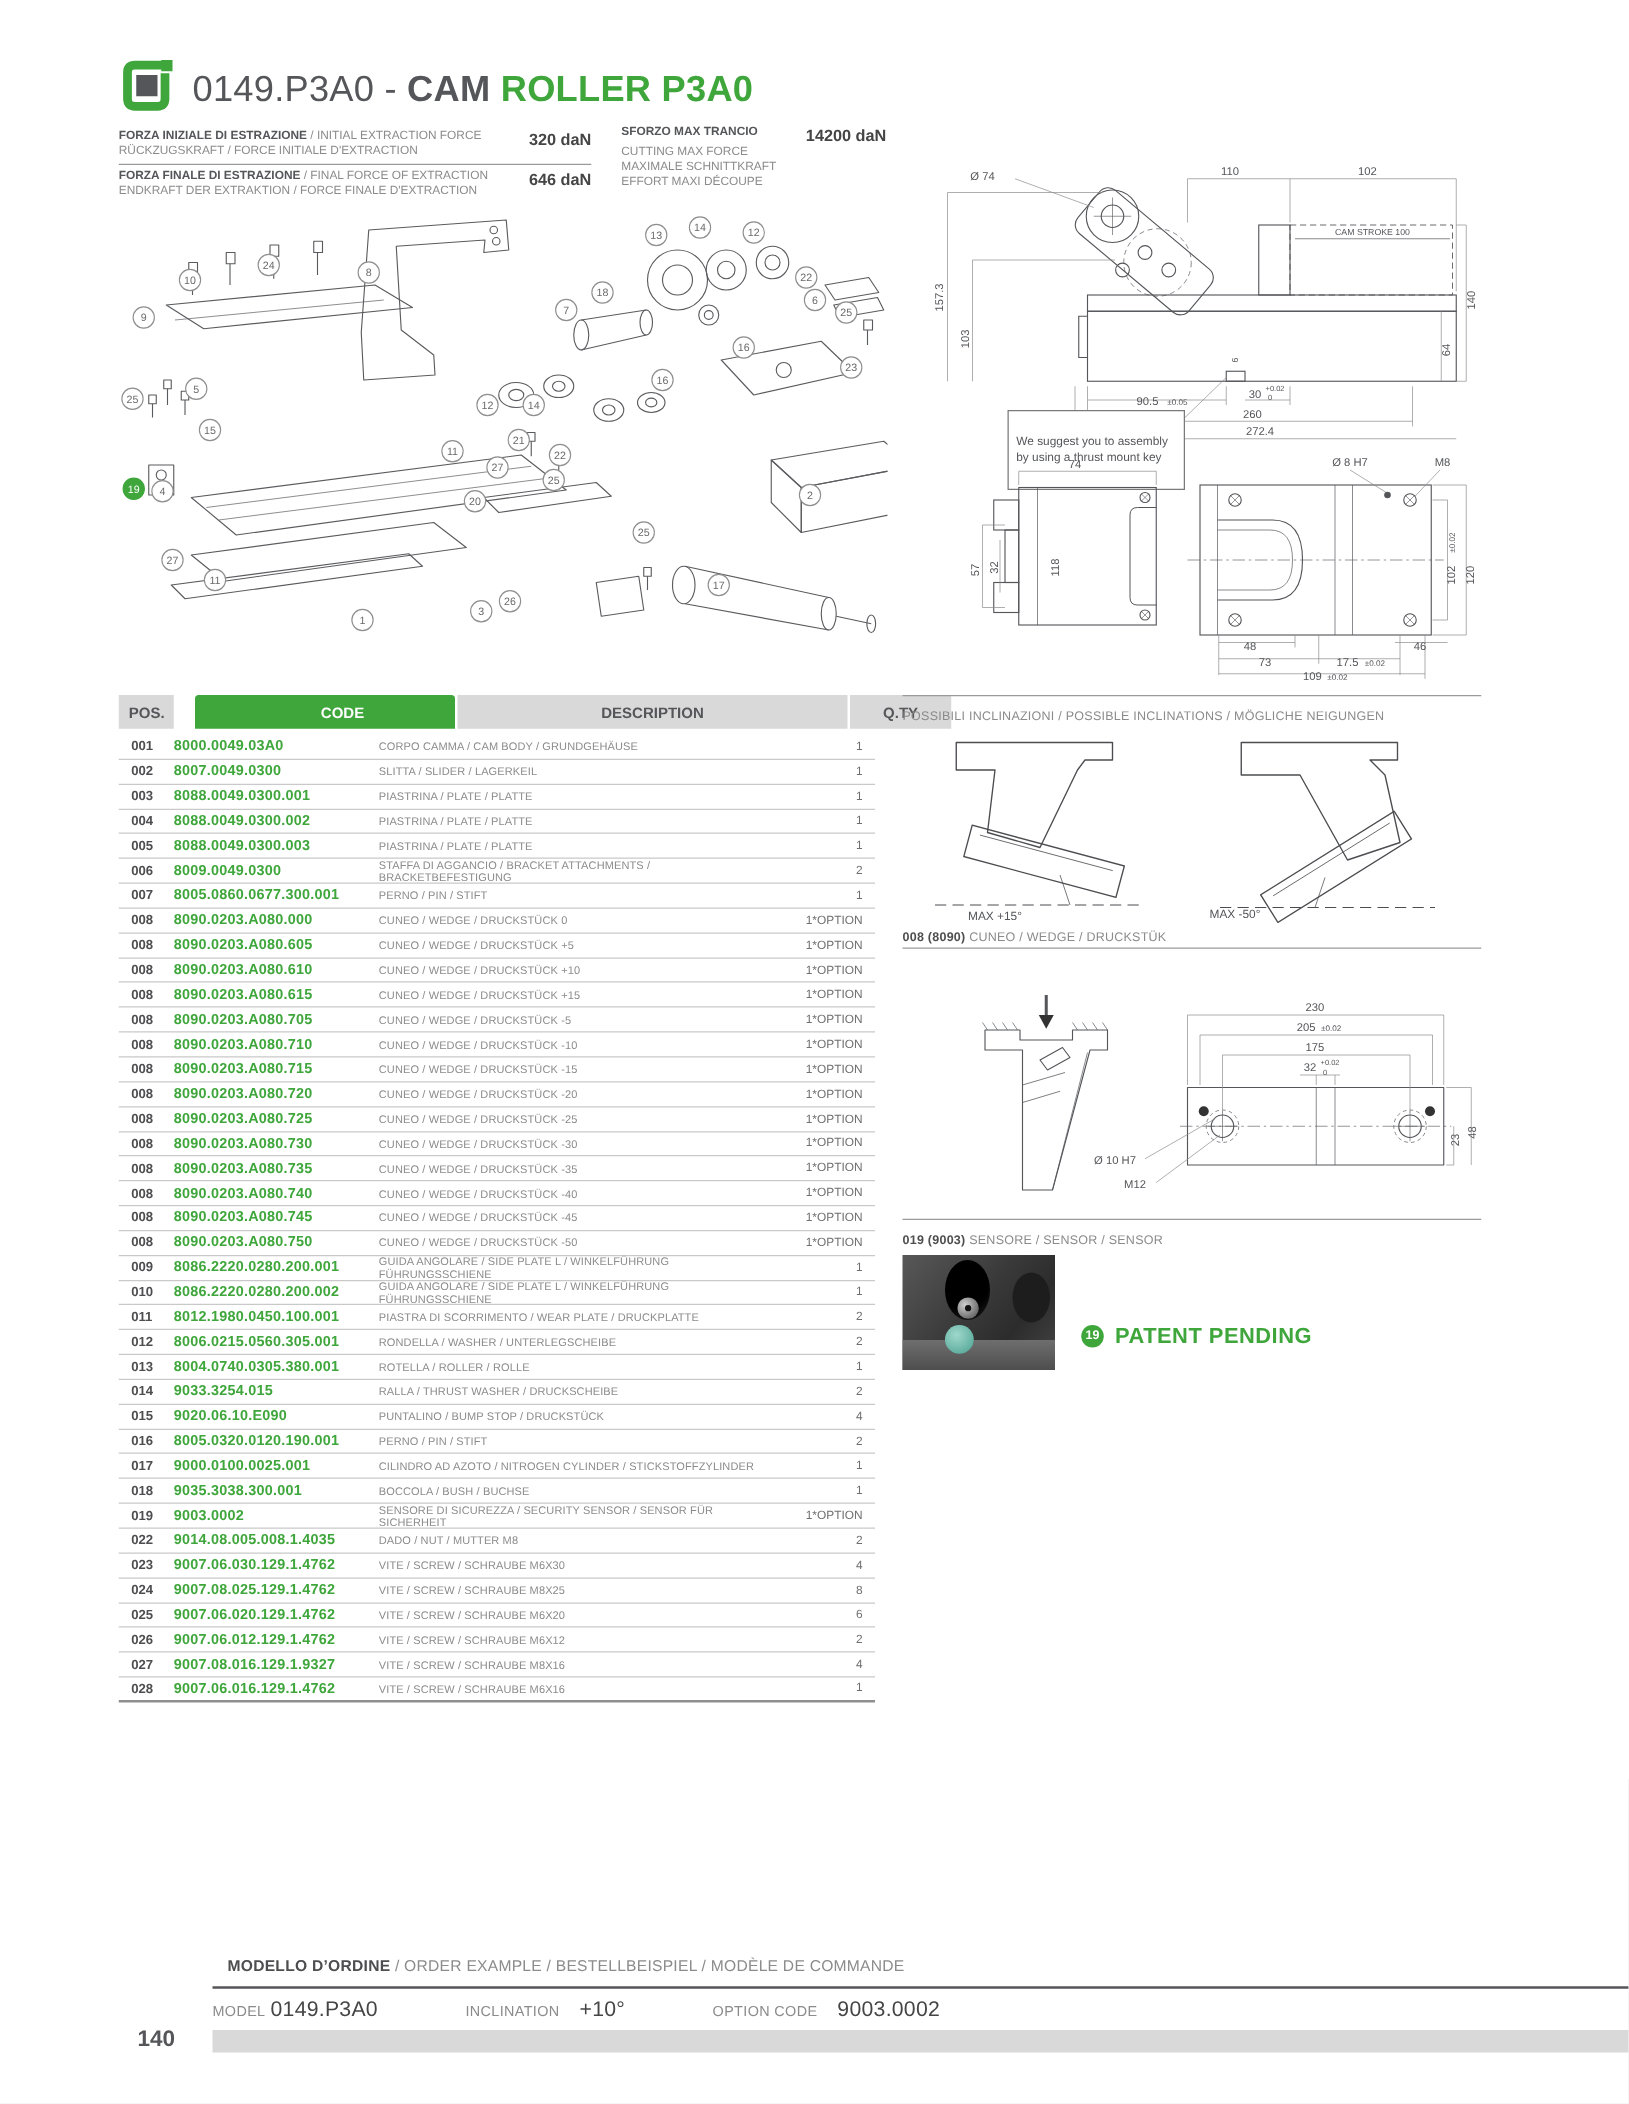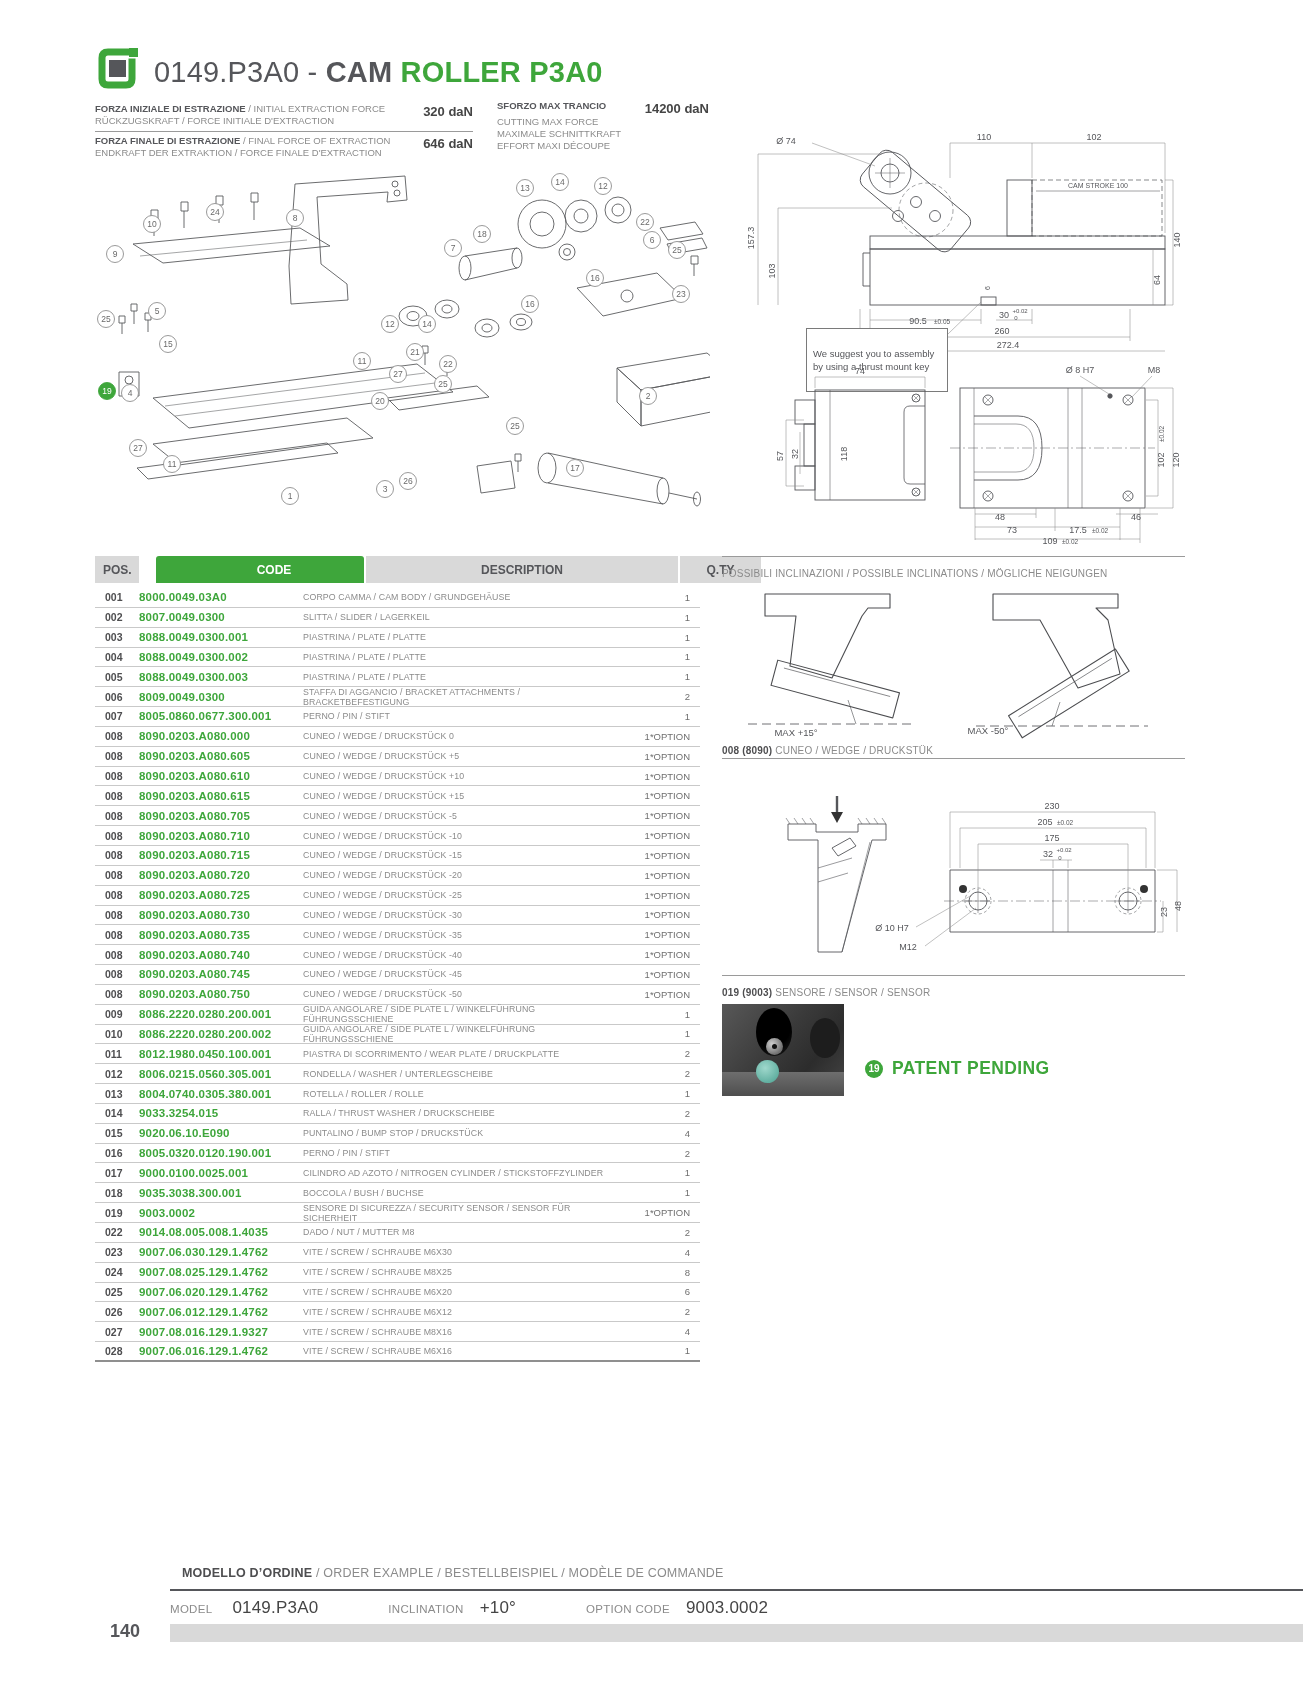--- a/index.html
+++ b/index.html
@@ -852,21 +852,21 @@
     <div class="patent-badge">19</div>
     <div class="patent-text">PATENT PENDING</div>
   </div>
 
   <div class="abs fhead" style="left:182px;top:1566px;">
     <b>MODELLO D’ORDINE</b><span> / ORDER EXAMPLE / BESTELLBEISPIEL / MODÈLE DE COMMANDE</span>
   </div>
   <div class="abs frule" style="left:170px;top:1589px;"></div>
 
   <div class="abs fields" style="left:170px;top:1598px;width:950px;">
-    <span class="ofld-label" style="margin-right:20px;">MODEL</span>
+    <span class="ofld-label" style="margin-right:4px;">MODEL</span>
     <span class="ofld-value" style="margin-right:70px;">0149.P3A0</span>
     <span class="ofld-label" style="margin-right:16px;">INCLINATION</span>
     <span class="ofld-value" style="margin-right:70px;">+10°</span>
     <span class="ofld-label" style="margin-right:16px;">OPTION CODE</span>
     <span class="ofld-value">9003.0002</span>
   </div>
 
   <div class="abs graybar" style="left:170px;top:1624px;"></div>
   <div class="abs pagenum" style="left:110px;top:1621px;">140</div>
 

